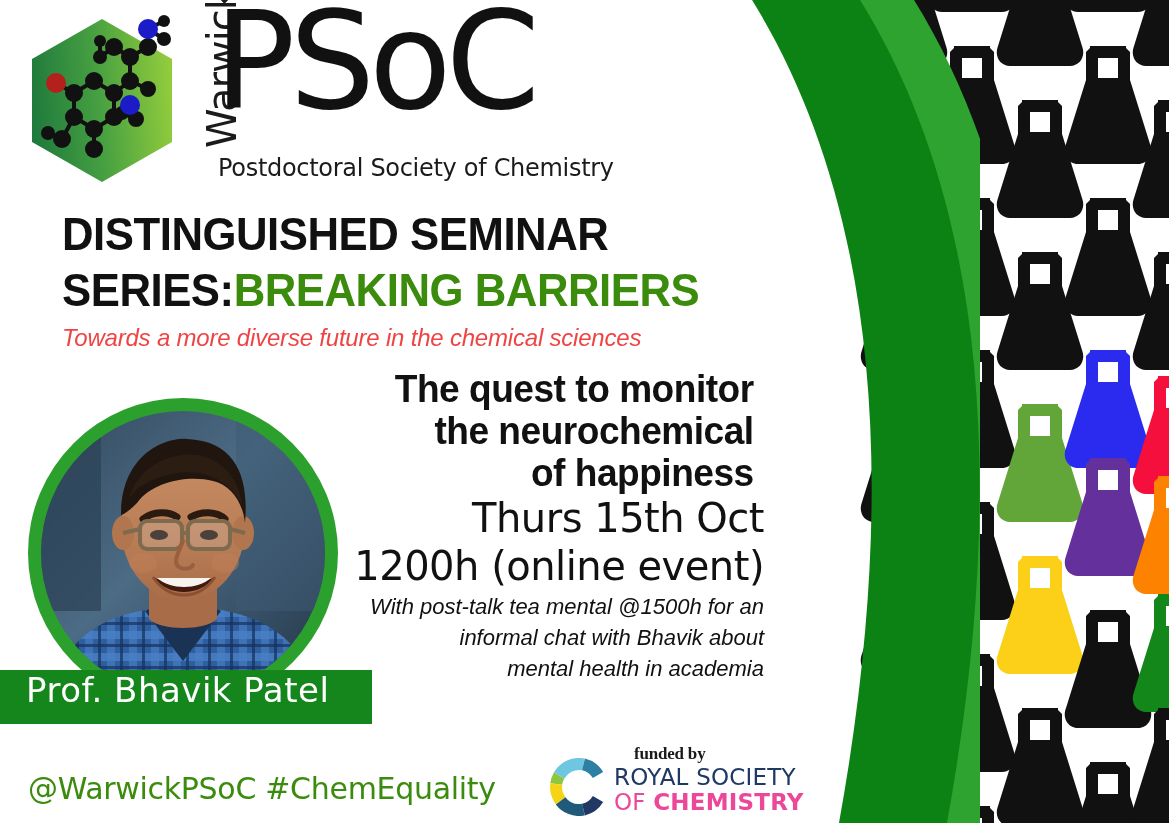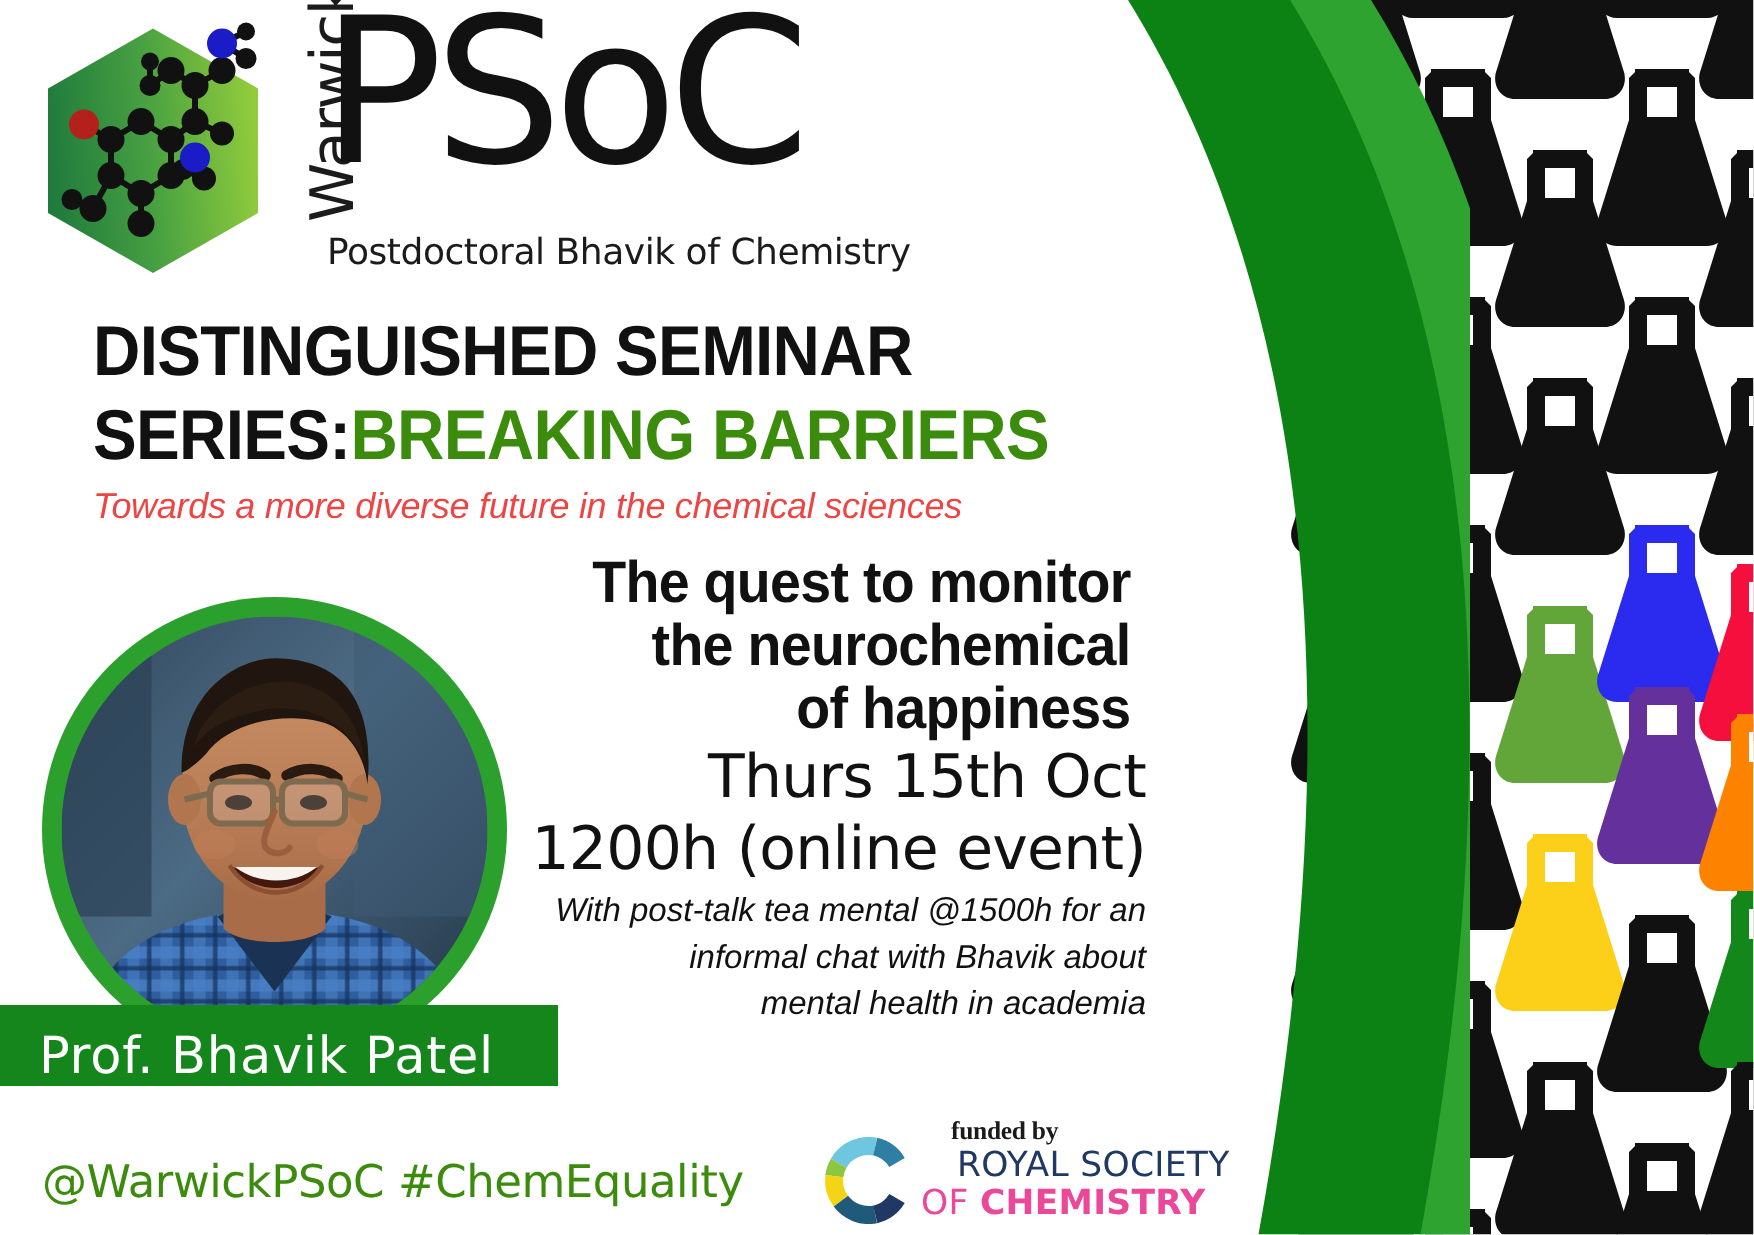--- a/index.html
+++ b/index.html
@@ -45,42 +45,42 @@
     font-size:24px;color:#ef4444;margin-top:6px;white-space:nowrap;letter-spacing:-0.2px;}
 
   
   #portrait-wrap{position:absolute;left:28px;top:398px;width:310px;height:310px;z-index:6;}
   #portrait-ring{position:absolute;inset:0;border-radius:50%;background:#2ca02c;}
   #portrait-img{position:absolute;left:13px;top:13px;width:284px;height:284px;border-radius:50%;overflow:hidden;}
   #portrait-img svg{display:block;width:100%;height:100%;}
 
   
   #name-banner{position:absolute;left:0px;top:670px;width:372px;height:54px;background:#14861c;z-index:7;
-    display:flex;align-items:flex-end;}
+    display:flex;align-items:flex-start;}
   #name-banner span{font-family:"DejaVu Sans",sans-serif;font-size:34px;color:#ffffff;
     padding-left:26px;letter-spacing:0.5px;white-space:nowrap;}
 
   
   #talk-block{position:absolute;left:352px;top:368px;width:412px;text-align:right;z-index:6;}
   .talk-title{font-family:"Liberation Sans",sans-serif;font-weight:bold;font-size:39px;line-height:42px;
     color:#111;letter-spacing:-0.5px;transform:scaleX(0.95);transform-origin:center center;}
   .talk-when{font-family:"DejaVu Sans",sans-serif;font-size:40px;line-height:48px;color:#111;letter-spacing:-0.5px;white-space:nowrap;}
   .talk-note{font-family:"Liberation Sans",sans-serif;font-style:italic;font-size:22px;line-height:28px;color:#111;margin-top:3px;}
 
   
   #hashtags{position:absolute;left:28px;top:771px;z-index:6;
     font-family:"DejaVu Sans",sans-serif;font-size:30px;color:#3b8c0d;white-space:nowrap;letter-spacing:-0.3px;}
 
   
   #rsc{position:absolute;left:548px;top:744px;width:224px;height:72px;z-index:6;}
   #rsc-funded{position:absolute;left:86px;top:0px;font-family:Liberation Serif, serif;
     font-size:17px;font-weight:bold;color:#1a1a1a;letter-spacing:-0.2px;}
   #rsc-mark{position:absolute;left:0px;top:14px;width:62px;height:58px;}
   #rsc-l1{position:absolute;left:66px;top:20px;font-family:"DejaVu Sans",sans-serif;
-    font-size:23px;color:#1f3864;letter-spacing:0.2px;white-space:nowrap;margin-left:24px;}
+    font-size:23px;color:#1f3864;letter-spacing:0.2px;white-space:nowrap;}
   #rsc-l2{position:absolute;left:66px;top:45px;font-family:"DejaVu Sans",sans-serif;
     font-size:23px;color:#ec4899;letter-spacing:0.2px;white-space:nowrap;}
   #rsc-l2 b{font-weight:bold;}
 </style>
 </head>
 <body>
 
 <div id="poster">
 
   <div id="flask-layer">
@@ -335,21 +335,21 @@
       <circle cx="38" cy="70" r="10" fill="#b4201c"></circle>
       <circle cx="130" cy="16" r="10" fill="#1b1bc8"></circle>
       <circle cx="112" cy="92" r="10" fill="#1b1bc8"></circle>
     </svg>
 
     <div id="warwick-word">
       <span>Warwick</span>
     </div>
 
     <div id="psoc-word">PSoC</div>
-    <div id="psoc-sub">Postdoctoral Bhavik of Chemistry</div>
+    <div id="psoc-sub">Postdoctoral Society of Chemistry</div>
   </div>
 
   <div id="headline">
     <div class="hl-line">DISTINGUISHED SEMINAR</div>
     <div class="hl-line"><span>SERIES:</span><span class="hl-green">BREAKING BARRIERS</span></div>
     <div id="headline-sub">Towards a more diverse future in the chemical sciences</div>
   </div>
 
   <div id="portrait-wrap">
     <div id="portrait-ring"></div>

